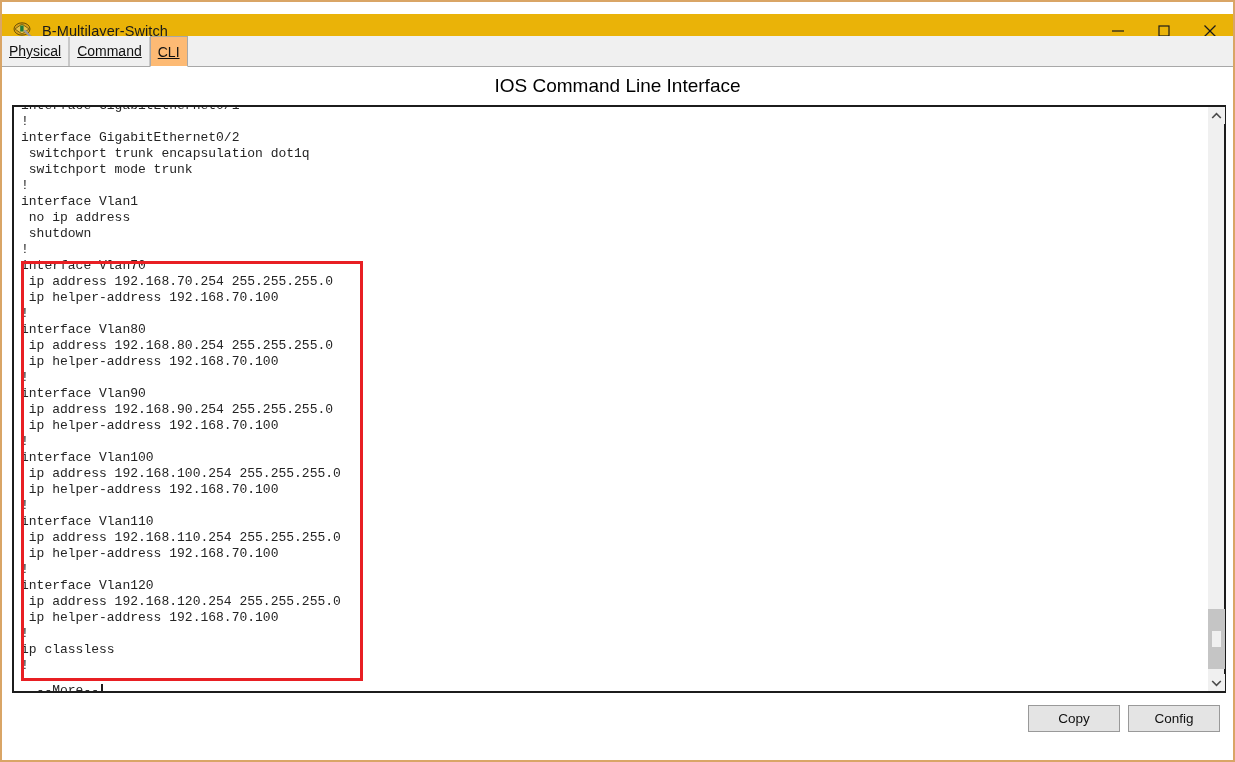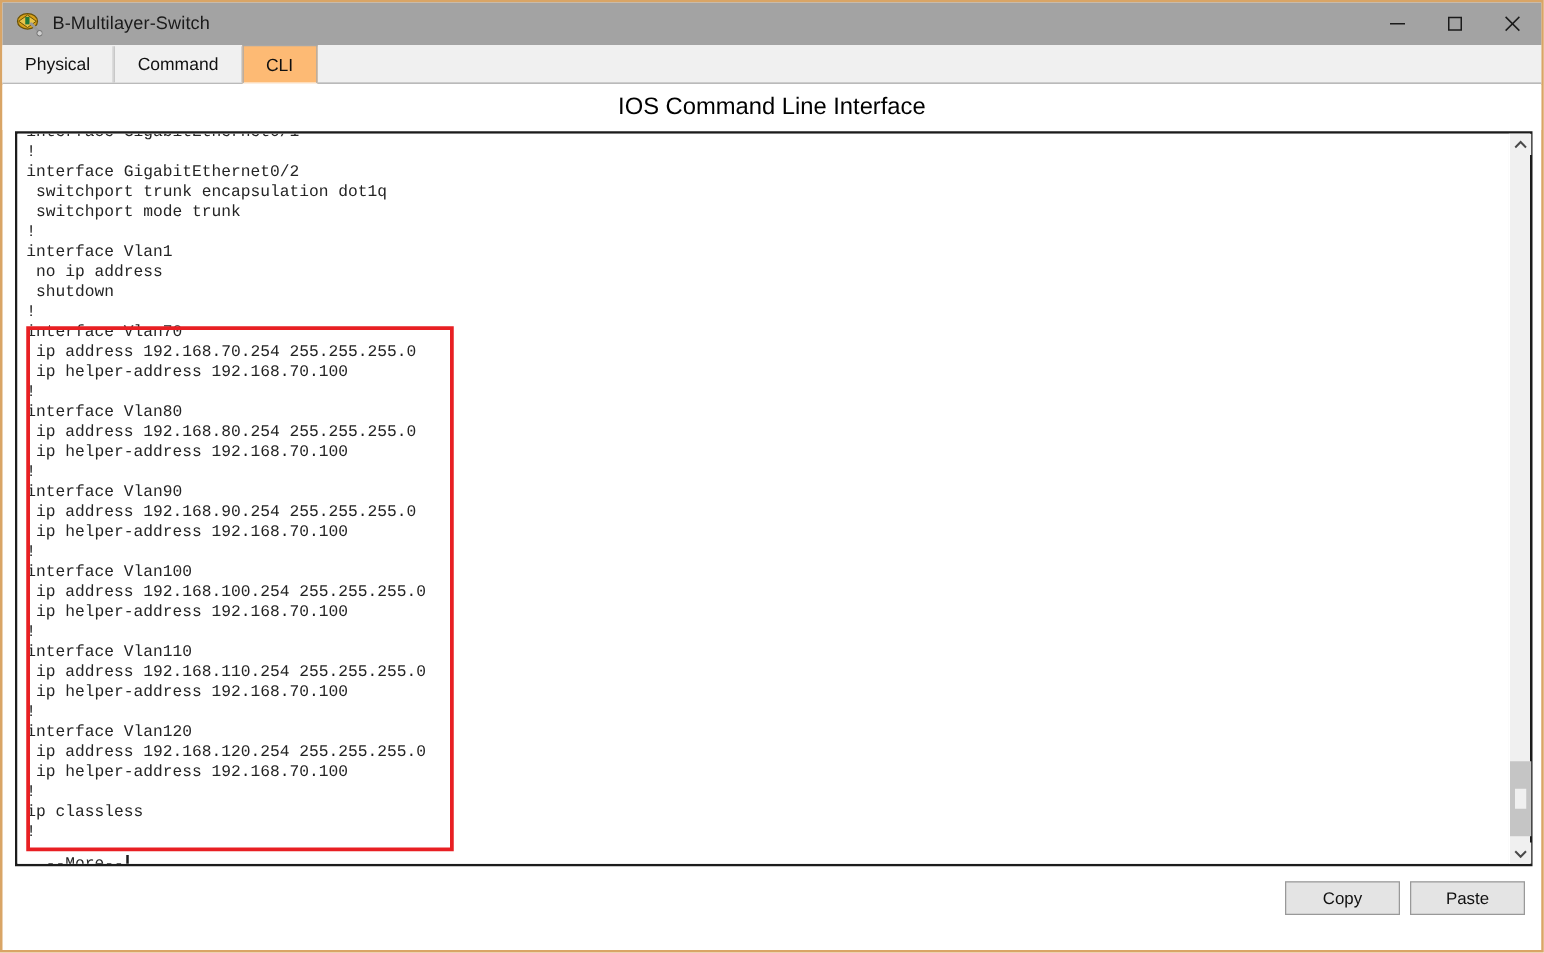--- a/index.html
+++ b/index.html
@@ -22,24 +22,24 @@
     width: 1235px;
     height: 762px;
     box-sizing: border-box;
     border: 2px solid #d9a566;
     background: #ffffff;
   }
 
   
   .titlebar {
     position: absolute;
-    left: 0; top: 0;
+    left: 0; top: 12px;
     width: 1231px;
     height: 34px;
-    background: #a3a3a3;
+    background: #eab308;
     display: flex;
     align-items: center;
   }
   .title-icon {
     width: 22px;
     height: 22px;
     margin-left: 10px;
     margin-right: 8px;
     flex: 0 0 auto;
     position: relative;
@@ -73,28 +73,29 @@
     height: 31px;
     background: #f0f0f0;
     border-bottom: 1px solid #a8a8a8;
     display: flex;
     align-items: flex-end;
     box-sizing: border-box;
   }
   .tab {
     height: 29px;
     line-height: 29px;
-    padding: 0 18px;
+    padding: 0 7px;
     font-size: 14px;
     color: #101010;
     background: #f0f0f0;
     border-left: 1px solid #c8c8c8;
     border-right: 1px solid #c8c8c8;
     box-sizing: border-box;
     white-space: nowrap;
+    text-decoration: underline;
   }
   .tab:first-child { border-left: none; }
   .tab.active {
     background: #fdba74;
     height: 31px;
     line-height: 30px;
     border-top: 1px solid #a8a8a8;
     border-left: 1px solid #a8a8a8;
     border-right: 1px solid #a8a8a8;
     border-bottom: 1px solid #ffffff;
@@ -312,16 +313,16 @@
       <div class="sb-arrow down">
         <svg width="11" height="8" viewBox="0 0 11 8">
           <path d="M1.2 2 L5.5 6.4 L9.8 2" fill="none" stroke="#4a4a4a" stroke-width="1.6"></path>
         </svg>
       </div>
     </div>
   </div>
 
   <div class="btnbar">
     <div class="btn btn-copy">Copy</div>
-    <div class="btn btn-paste">Paste</div>
+    <div class="btn btn-paste">Config</div>
   </div>
 
 </div>
 
 </body></html>

